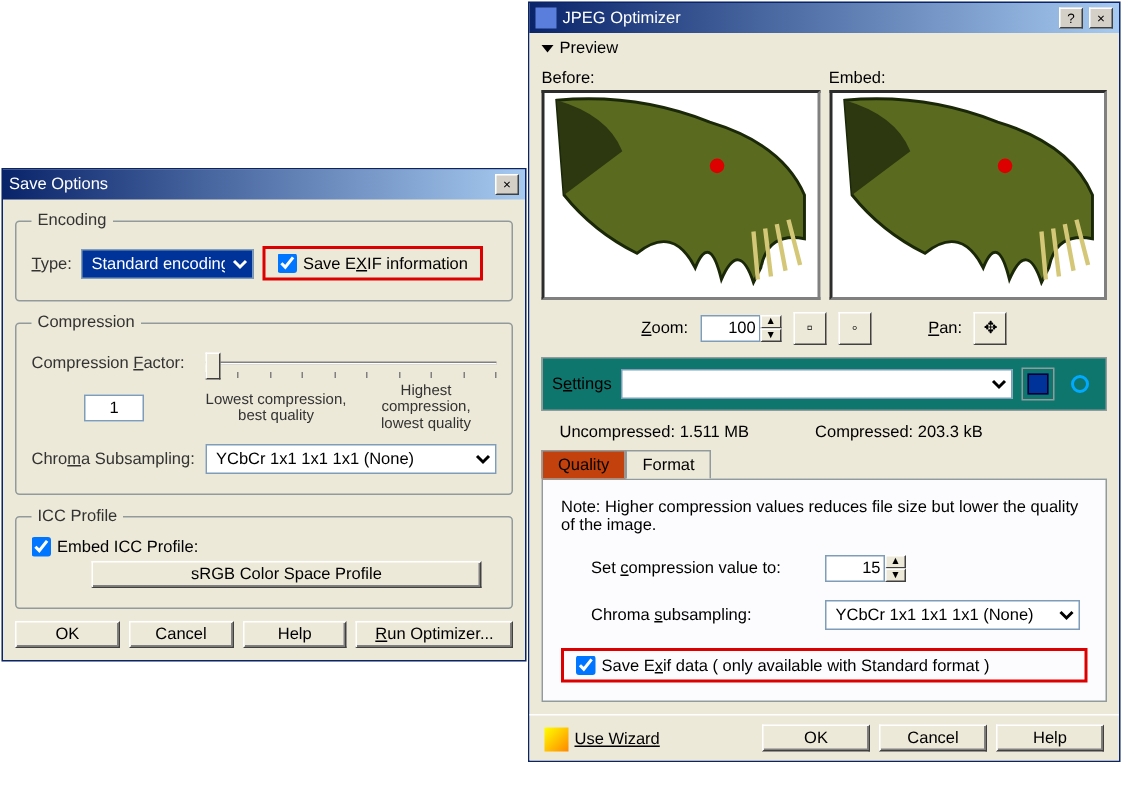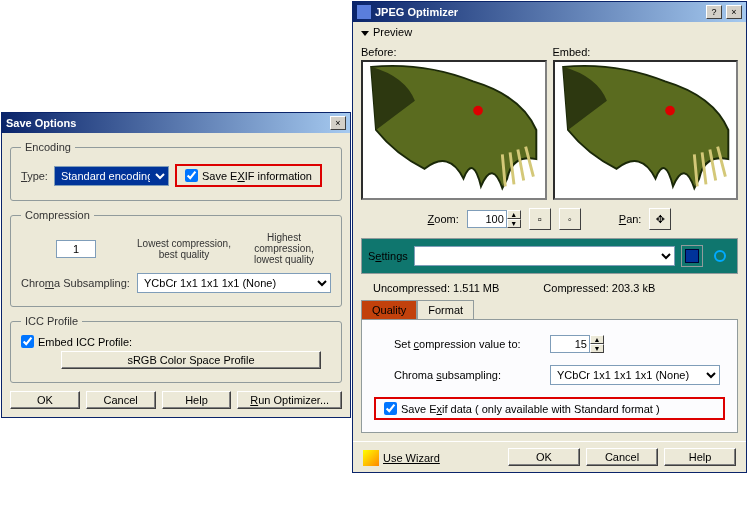--- a/index.html
+++ b/index.html
@@ -1,20 +1,20 @@
 <!DOCTYPE html>
 <html><head>
 <meta charset="utf-8">
 <style>
 *{box-sizing:border-box;font-family:Tahoma,sans-serif;font-size:11px;margin:0;padding:0}
 body{background:#fff;width:749px;height:531px;position:relative;overflow:hidden}
 .window{position:absolute;background:#ece9d8;border:1px solid #0a246a}
 .titlebar{background:linear-gradient(90deg,#0a246a,#a6caf0);color:#fff;padding:3px 4px;display:flex;align-items:center;gap:4px;height:20px}
 .titlebar .ticon{width:14px;height:14px;background:#5a7edc}
-.titlebar .ttxt{flex:1;font-weight:bold}
+.titlebar .ttxt{flex:1;font-weight:normal}
 .titlebar .wbtn{width:16px;height:14px;background:#d4d0c8;border:1px solid #fff;border-right-color:#404040;border-bottom-color:#404040;font-size:9px;text-align:center;line-height:12px;color:#000;cursor:pointer}
 .body{padding:8px}
 fieldset{border:1px solid #919b9c;border-radius:3px;padding:8px 10px 10px;margin-bottom:8px;position:relative}
 legend{padding:0 4px;color:#333;background:#ece9d8}
 .row{display:flex;align-items:center;gap:6px;margin:3px 0}
 .label{color:#333}
 .u{text-decoration:underline}
 select,input[type=text]{border:1px solid #7f9db9;background:#fff;padding:1px 2px;height:18px}
 select{height:20px}
 .chk{display:flex;align-items:center;gap:4px}
@@ -73,20 +73,39 @@
           <label class="chk">
             <input type="checkbox" checked="" style="">
             <span>Save E<span class="u">X</span>IF information</span>
           </label>
         </div>
       </div>
     </fieldset>
     <fieldset>
       <legend>Compression</legend>
       <div class="row">
+        <span class="label" style="width:110px">Compression <span class="u">F</span>actor:</span>
+        <div class="slider">
+          <div class="track"></div>
+          <div class="ticks">
+              <span></span>
+              <span></span>
+              <span></span>
+              <span></span>
+              <span></span>
+              <span></span>
+              <span></span>
+              <span></span>
+              <span></span>
+              <span></span>
+            </div>
+          <div class="thumb"></div>
+        </div>
+      </div>
+      <div class="row">
         <div style="width:110px;text-align:center"><input type="text" style="width: 40px; text-align: center;" value="1"></div>
         <div class="small" style="white-space:pre-line">Lowest compression,
 best quality</div>
         <div class="small" style="white-space:pre-line">Highest compression,
 lowest quality</div>
       </div>
       <div class="row" style="margin-top:8px">
         <span class="label" style="width:110px">Chro<span class="u">m</span>a Subsampling:</span>
         <select style="flex:1"><option>YCbCr  1x1  1x1  1x1  (None)</option></select>
       </div>
@@ -171,20 +190,21 @@
     </div>
     <div class="sizerow">
       <span>Uncompressed:  1.511 MB</span>
       <span>Compressed:  203.3 kB</span>
     </div>
     <div class="tabs">
       <div class="tab active">Quality</div>
       <div class="tab">Format</div>
     </div>
     <div class="tabpanel">
+      <div style="margin-bottom:14px">Note:  Higher compression values reduces file size but lower the quality of the image.</div>
       <div class="row" style="margin-left:20px">
         <span style="width:150px">Set <span class="u">c</span>ompression value to:</span>
         <div class="spin">
             <input type="text" value="15" style="">
             <div class="spinbtns">
               <div>▲</div>
               <div>▼</div>
             </div>
           </div>
       </div>

